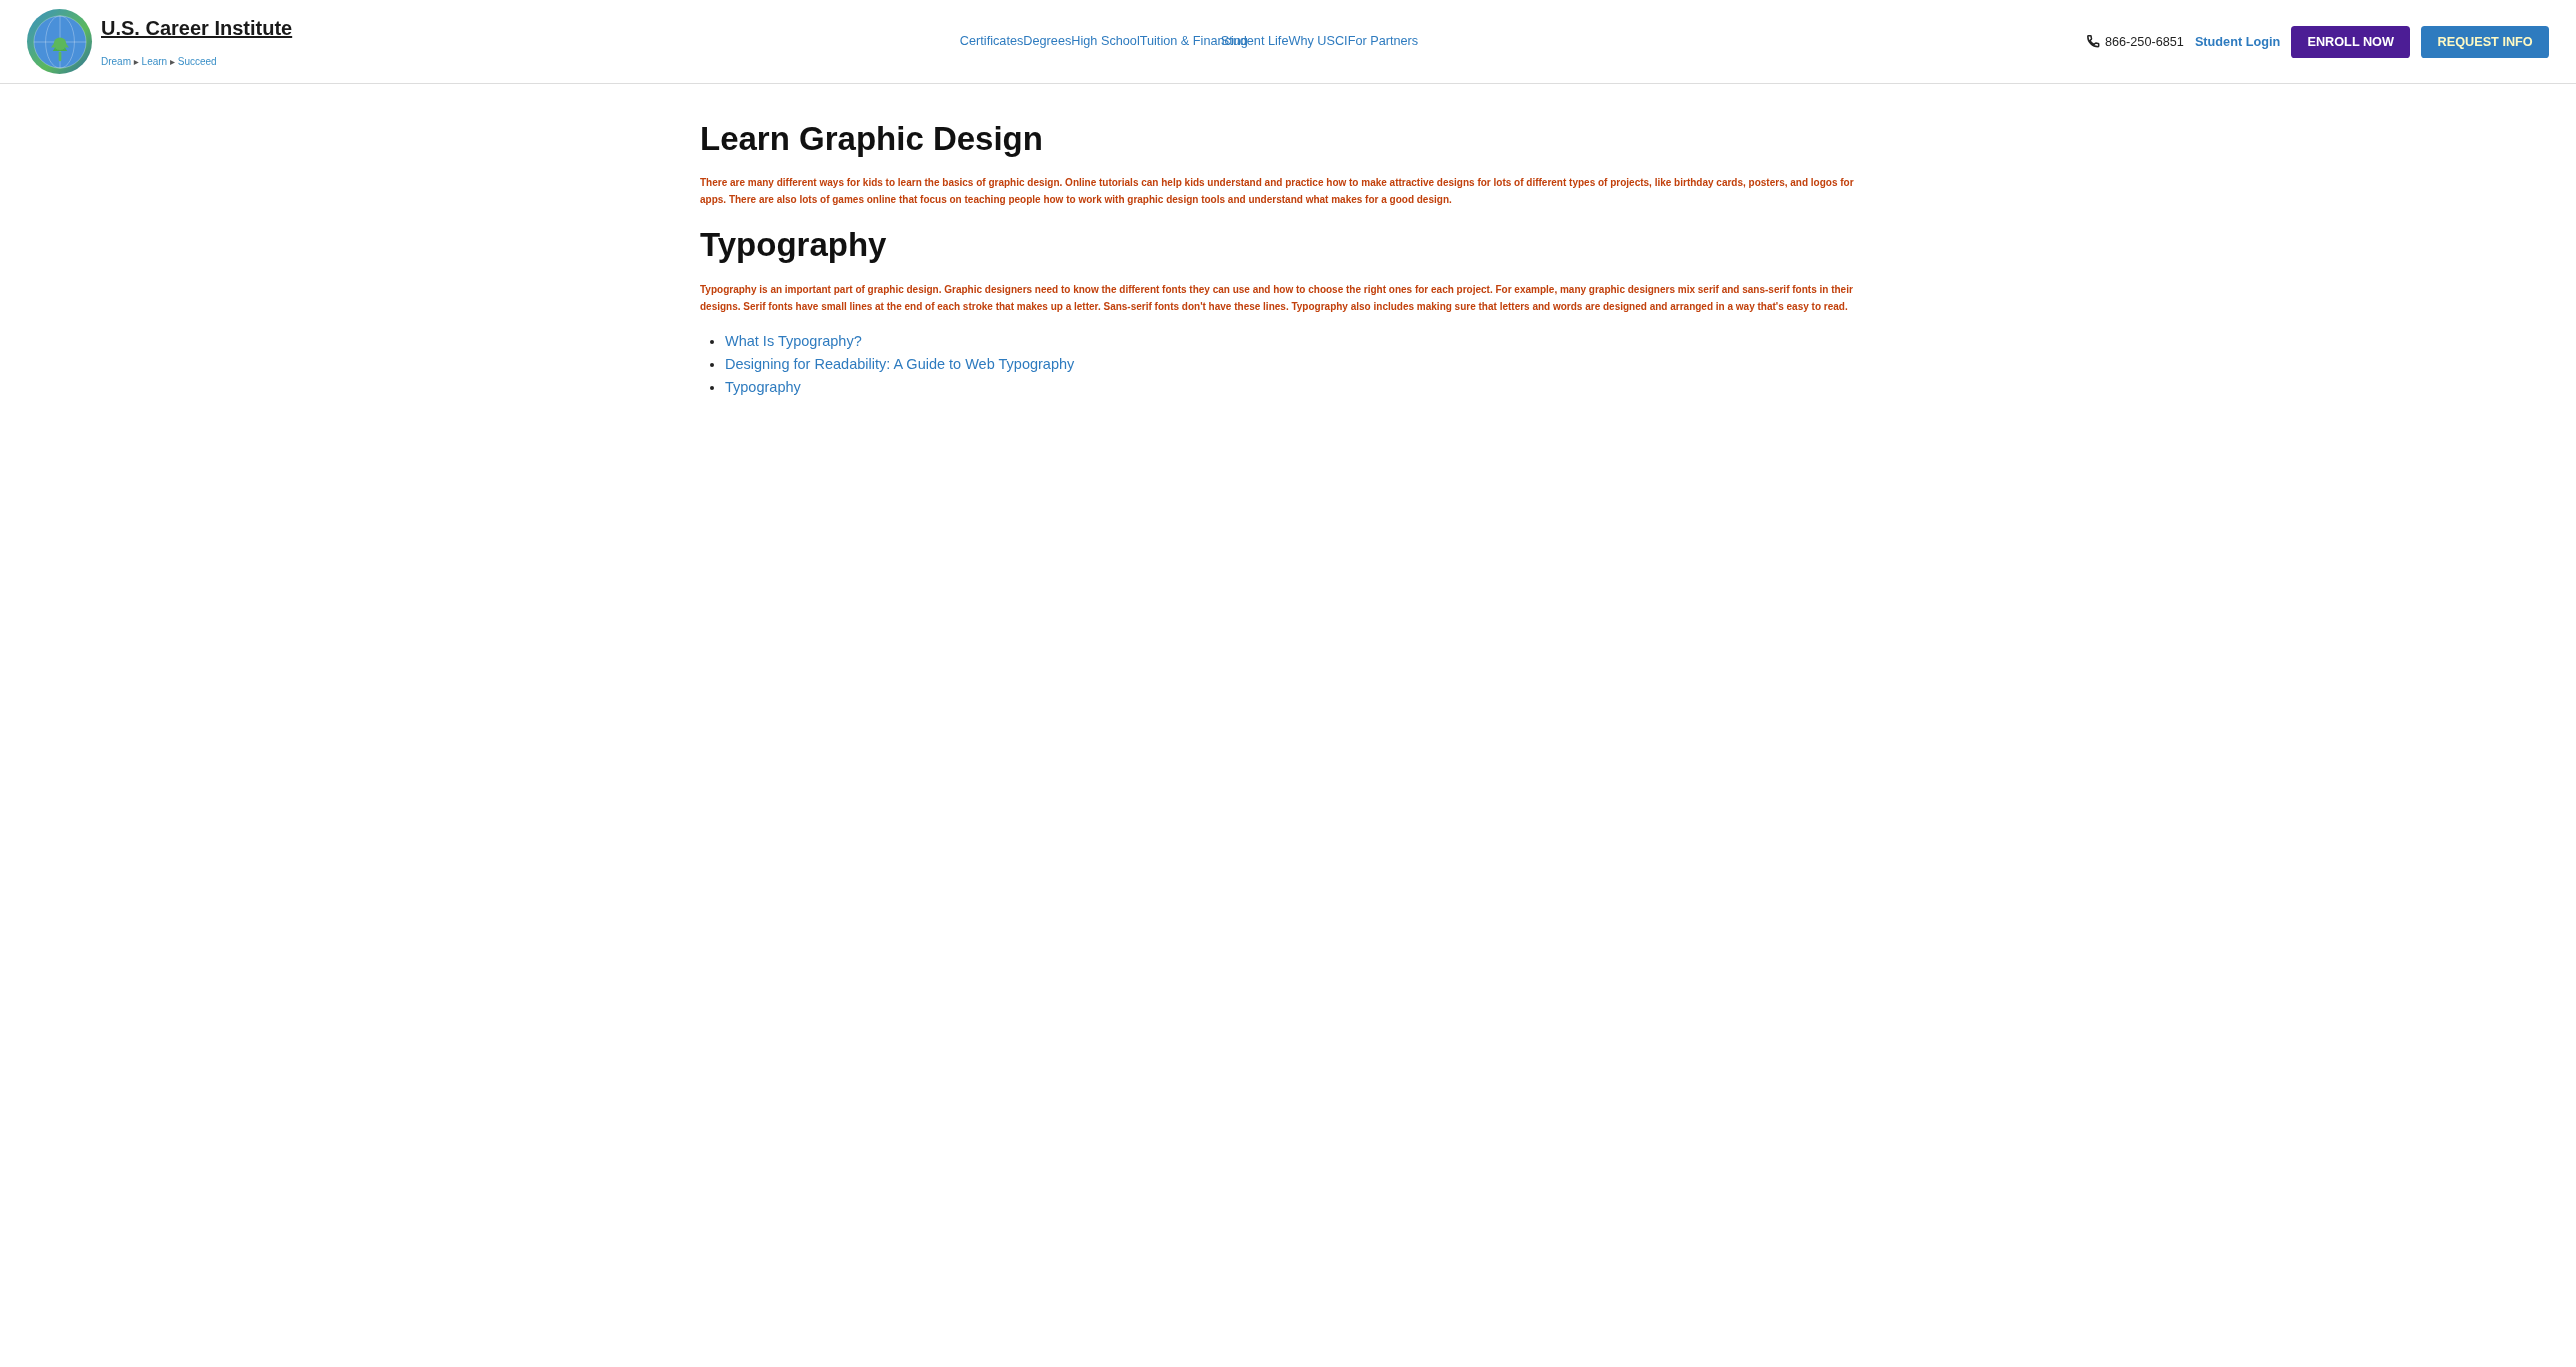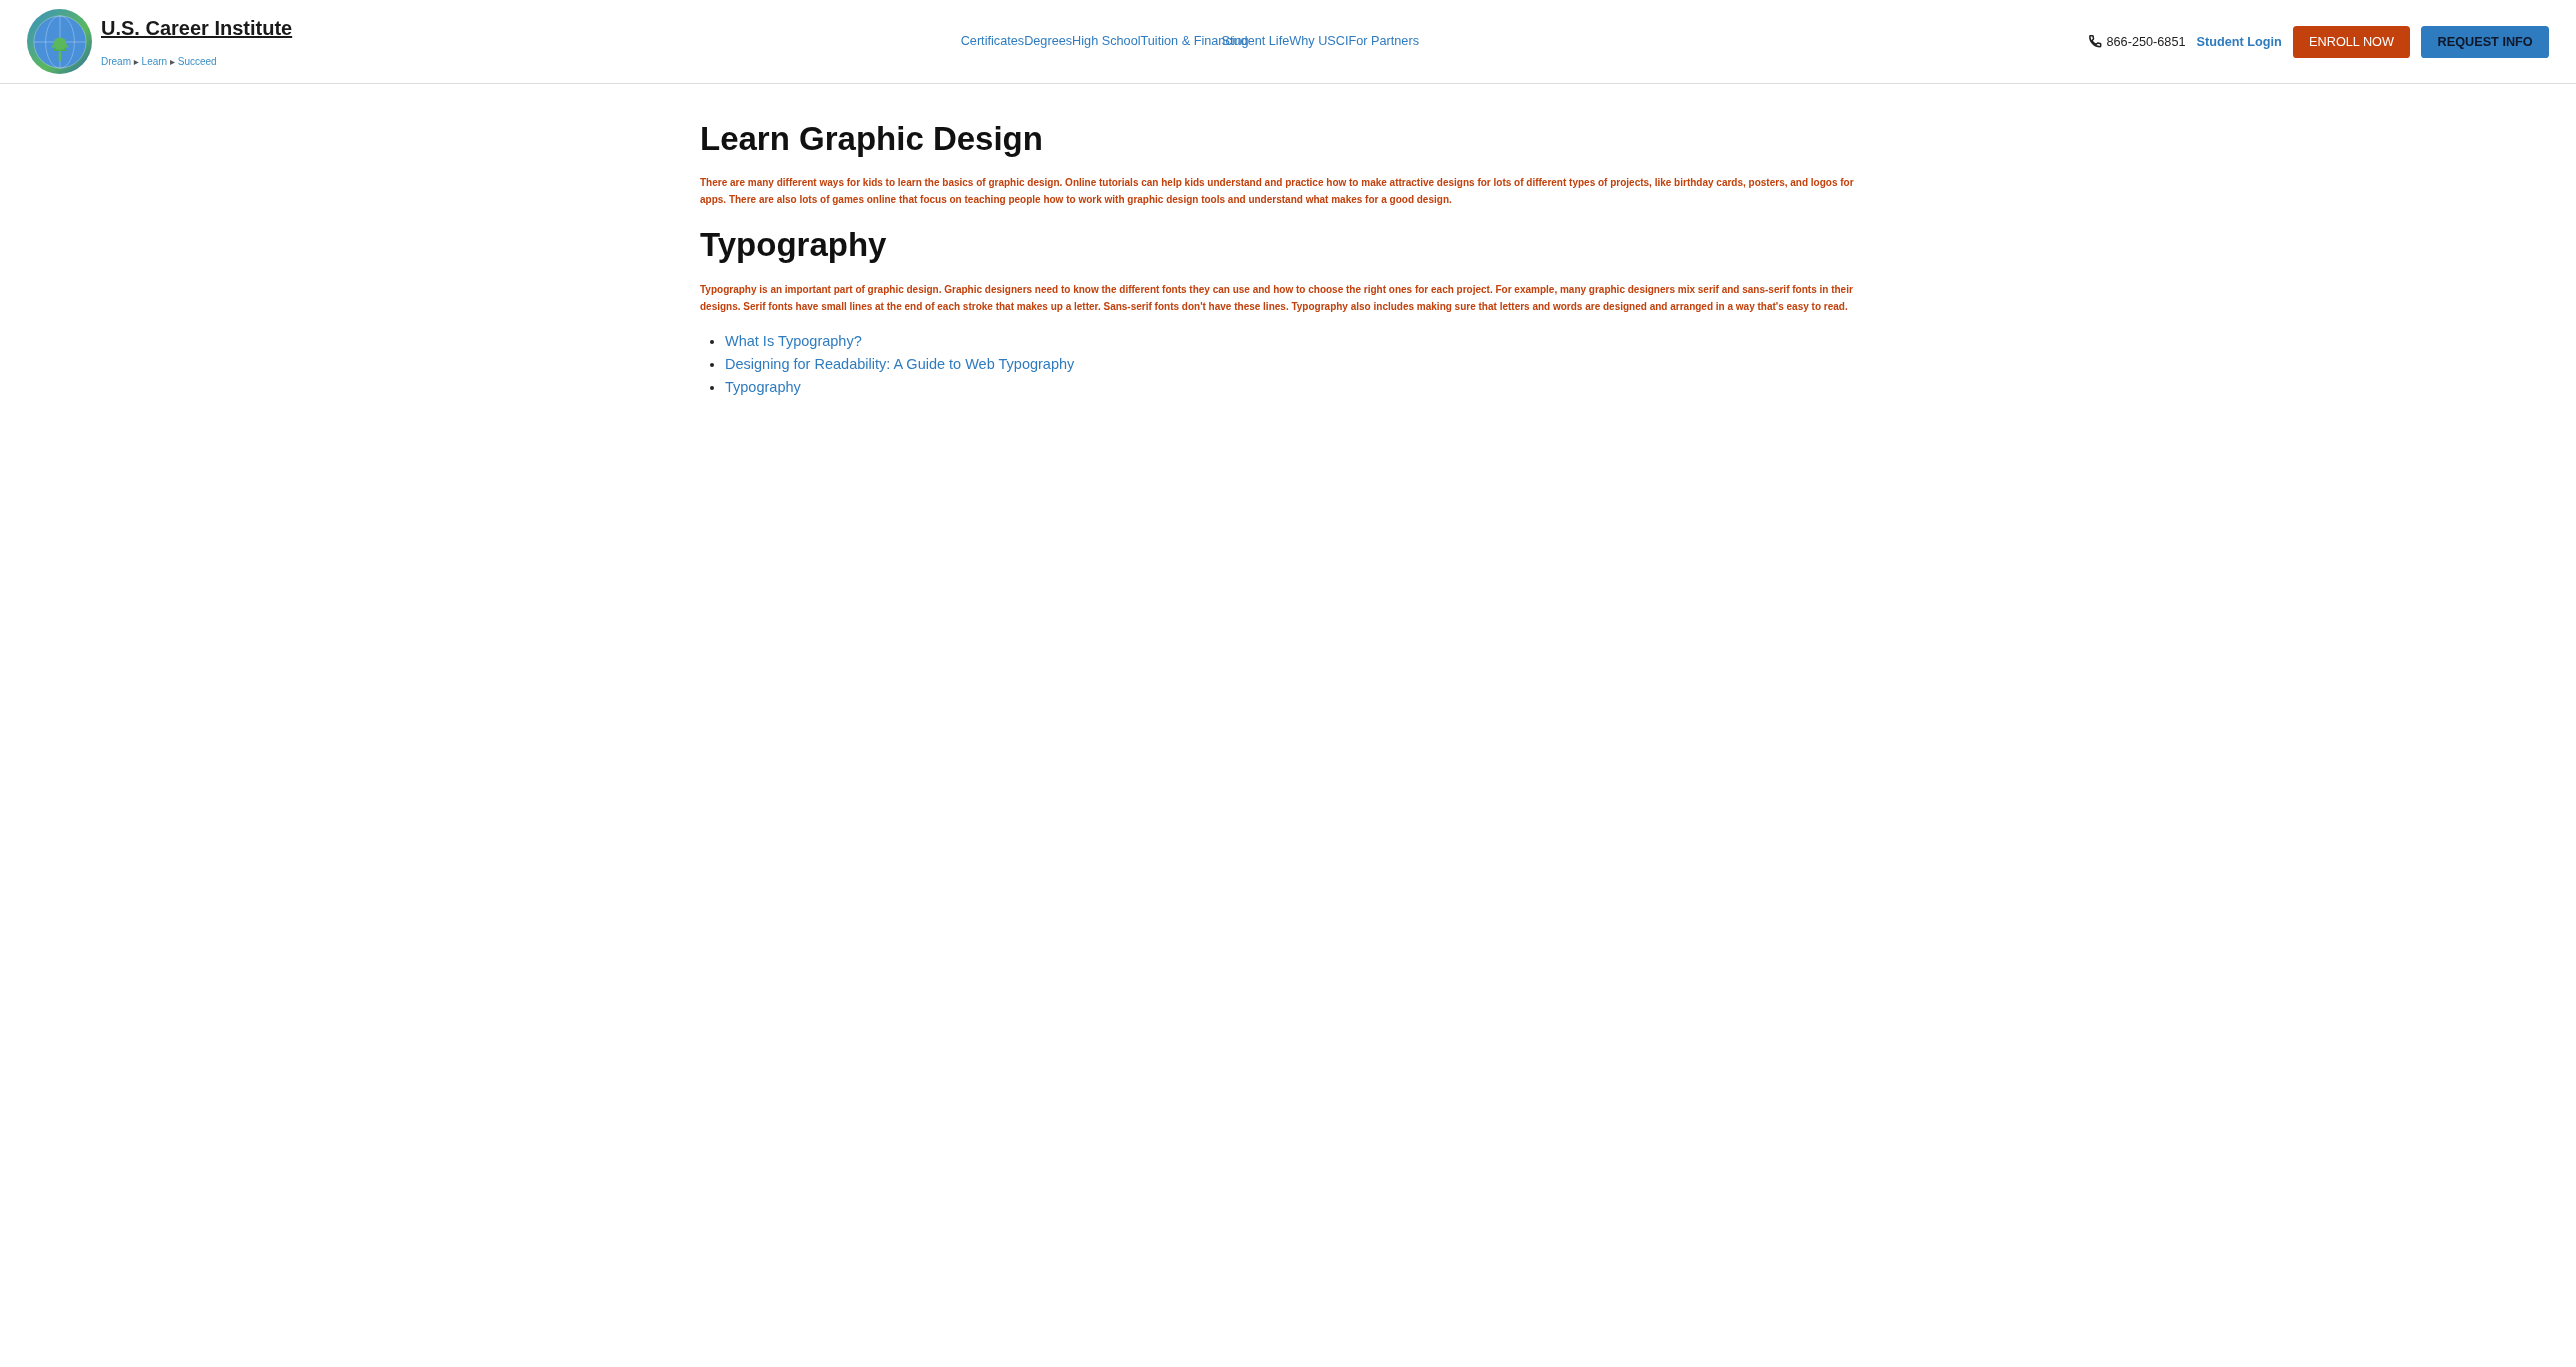--- a/index.html
+++ b/index.html
@@ -69,33 +69,33 @@
       font-weight: normal;
     }
     .student-login {
       color: #2e7bbf;
       font-size: 12.7px;
       font-weight: bold;
       text-decoration: none;
       cursor: pointer;
     }
     .btn-enroll {
-      background: #c2410c;
+      background: #4c1d95;
       color: #fff;
       border: none;
       padding: 9px 16.3px;
       font-size: 12.7px;
-      font-weight: normal;
+      font-weight: bold;
       border-radius: 3.6px;
       cursor: pointer;
       white-space: nowrap;
     }
     .btn-request {
       background: #2e7bbf;
-      color: #0f172a;
+      color: #fef9c3;
       border: none;
       padding: 9px 16.3px;
       font-size: 12.7px;
       font-weight: bold;
       border-radius: 3.6px;
       cursor: pointer;
       white-space: nowrap;
     }
 
     

